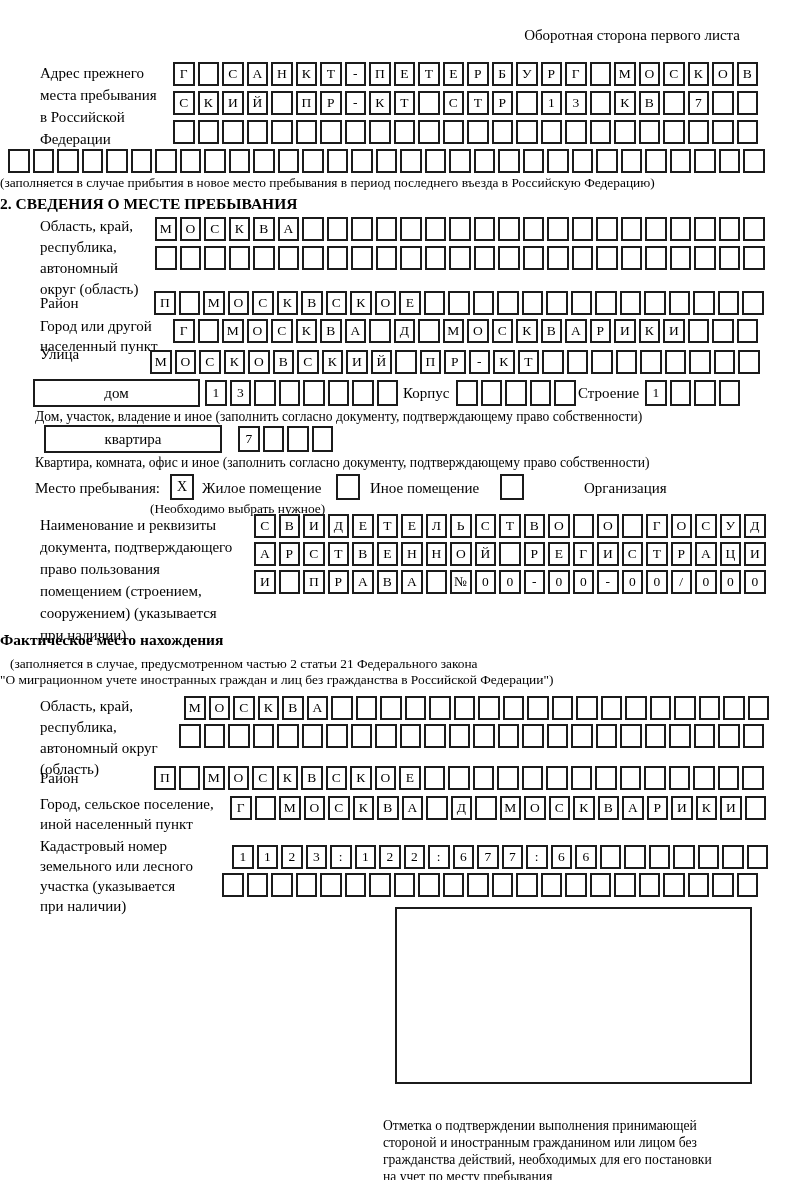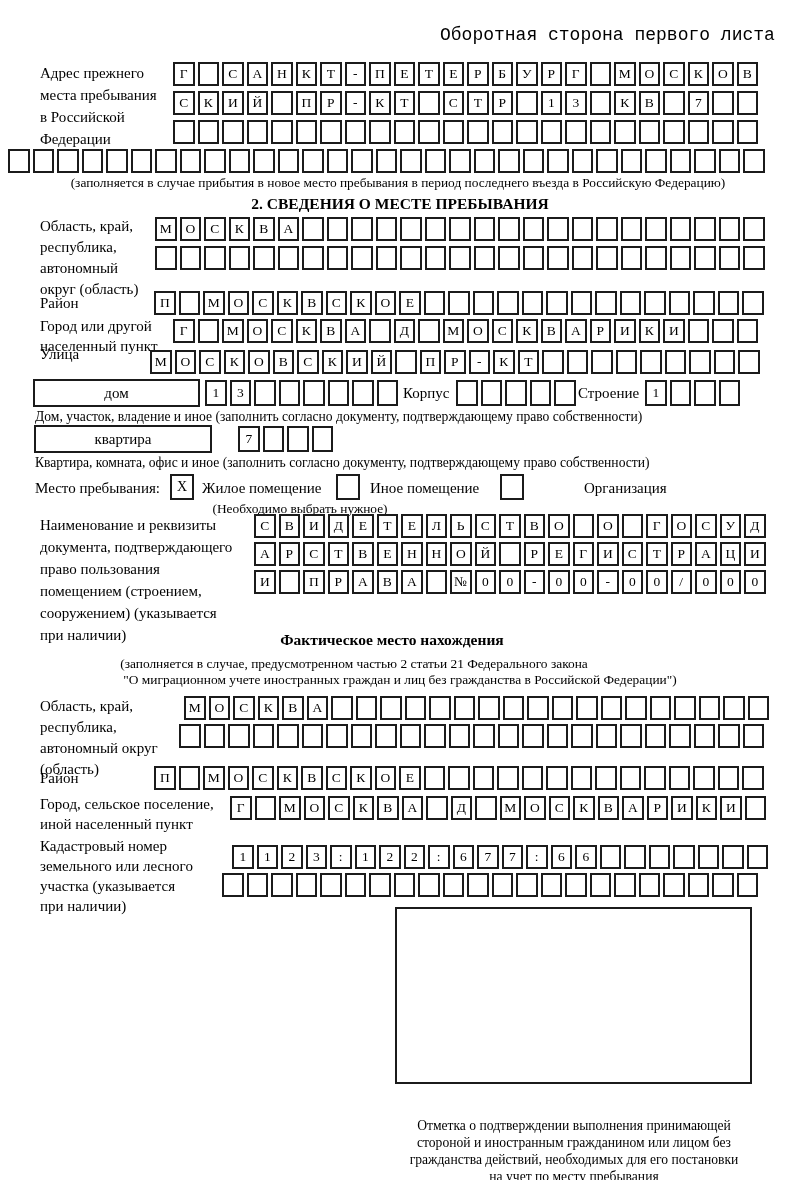--- a/index.html
+++ b/index.html
@@ -14,38 +14,38 @@
     border:2px solid #1b1b1b;background:#fff;
     display:flex;align-items:center;justify-content:center;
     font-size:13.5px;line-height:1;
   }
   .row.tall .cell{height:26px;}
   .lbl{position:absolute;font-size:15px;line-height:22px;white-space:nowrap;}
   .lh21{line-height:21px;}
   .lh20{line-height:20px;}
   .note{position:absolute;font-size:13.4px;line-height:16px;white-space:nowrap;}
   .wrapnote{white-space:normal;margin-top:30px;}
-  .center{text-align:center;}
+  .center{}
   .right{text-align:right;}
   .title{position:absolute;font-weight:bold;font-size:15.5px;white-space:nowrap;}
   .wbox{
     position:absolute;box-sizing:border-box;border:2px solid #1b1b1b;
     display:flex;align-items:center;justify-content:center;font-size:15px;background:#fff;
   }
   .chk{
     position:absolute;box-sizing:border-box;width:24px;height:26px;
     border:2px solid #1b1b1b;display:flex;align-items:center;justify-content:center;
     font-size:14px;background:#fff;
   }
   .bigbox{position:absolute;box-sizing:border-box;border:2px solid #1b1b1b;background:#fff;}
 </style>
 </head>
 <body>
 
-<div class="note right" style="left:440px;top:27px;width:300px;font-size:18px;font-family:Liberation Mono, monospace;">Оборотная сторона первого листа</div>
+<div class="note right" style="left:440px;top:27px;width:300px;font-size:15px;">Оборотная сторона первого листа</div>
 
 <div class="lbl" style="left:40px;top:62px;">Адрес прежнего<br>места пребывания<br>в Российской<br>Федерации</div>
 <div class="row" style="left:173px;top:62px;">
     <span class="cell">Г</span>
     <span class="cell"></span>
     <span class="cell">С</span>
     <span class="cell">А</span>
     <span class="cell">Н</span>
     <span class="cell">К</span>
     <span class="cell">Т</span>
@@ -319,21 +319,21 @@
   </div>
 <div class="lbl" style="left:578px;top:382px;">Строение</div>
 <div class="row tall" style="left:645px;top:380px;">
     <span class="cell">1</span>
     <span class="cell"></span>
     <span class="cell"></span>
     <span class="cell"></span>
   </div>
 <div class="note" style="left:35px;top:409px;font-size:13.6px;">Дом, участок, владение и иное (заполнить согласно документу, подтверждающему право собственности)</div>
 
-<div class="wbox" style="left:34px;top:425px;width:178px;height:28px;">квартира</div>
+<div class="wbox" style="left:44px;top:425px;width:178px;height:28px;">квартира</div>
 <div class="row tall" style="left:238px;top:426px;">
     <span class="cell">7</span>
     <span class="cell"></span>
     <span class="cell"></span>
     <span class="cell"></span>
   </div>
 <div class="note" style="left:35px;top:455px;font-size:13.6px;">Квартира, комната, офис и иное (заполнить согласно документу, подтверждающему право собственности)</div>
 
 <div class="lbl" style="left:35px;top:477px;">Место пребывания:</div>
 <div class="chk" style="left:170px;top:474px;">X</div>
@@ -409,21 +409,21 @@
     <span class="cell">-</span>
     <span class="cell">0</span>
     <span class="cell">0</span>
     <span class="cell">/</span>
     <span class="cell">0</span>
     <span class="cell">0</span>
     <span class="cell">0</span>
   </div>
 
 <div class="title center" style="left:0;top:631px;width:784px;">Фактическое место нахождения</div>
-<div class="note center" style="left:0;top:656px;width:708px;">(заполняется в случае, предусмотренном частью 2 статьи 21 Федерального закона</div>
+<div class="note center" style="left:10px;top:656px;width:708px;">(заполняется в случае, предусмотренном частью 2 статьи 21 Федерального закона</div>
 <div class="note center" style="left:0;top:672px;width:800px;">"О миграционном учете иностранных граждан и лиц без гражданства в Российской Федерации")</div>
 
 <div class="lbl lh21" style="left:40px;top:696px;">Область, край,<br>республика,<br>автономный округ<br>(область)</div>
 <div class="row" style="left:184px;top:696px;">
     <span class="cell">М</span>
     <span class="cell">О</span>
     <span class="cell">С</span>
     <span class="cell">К</span>
     <span class="cell">В</span>
     <span class="cell">А</span>

